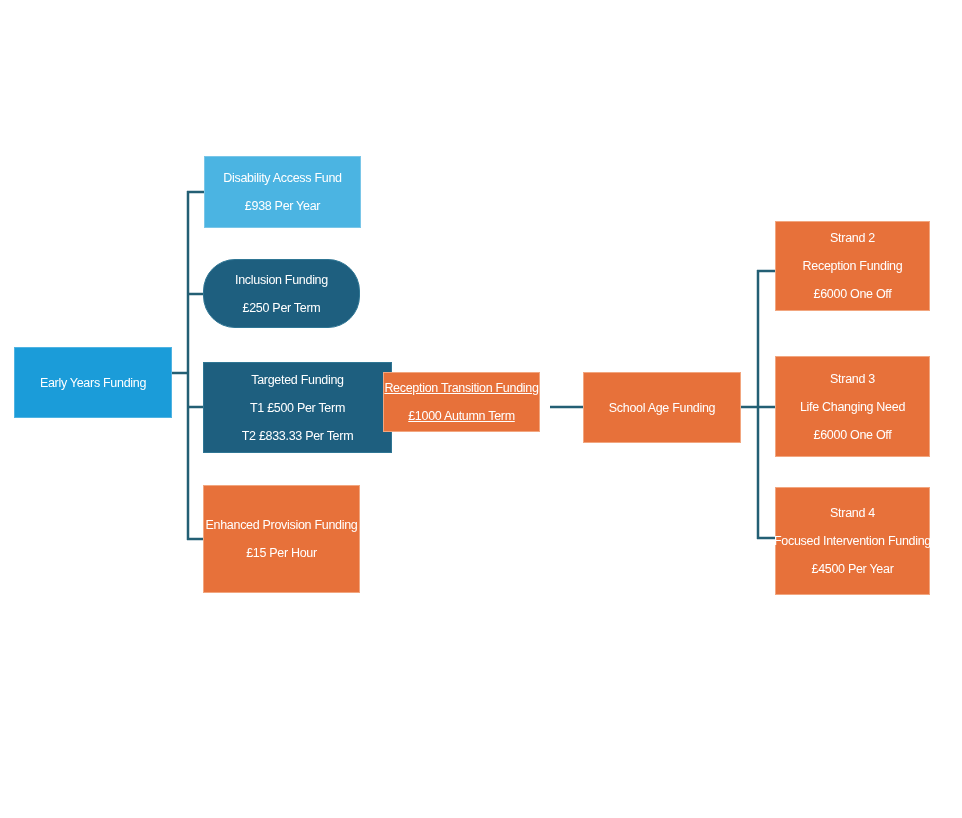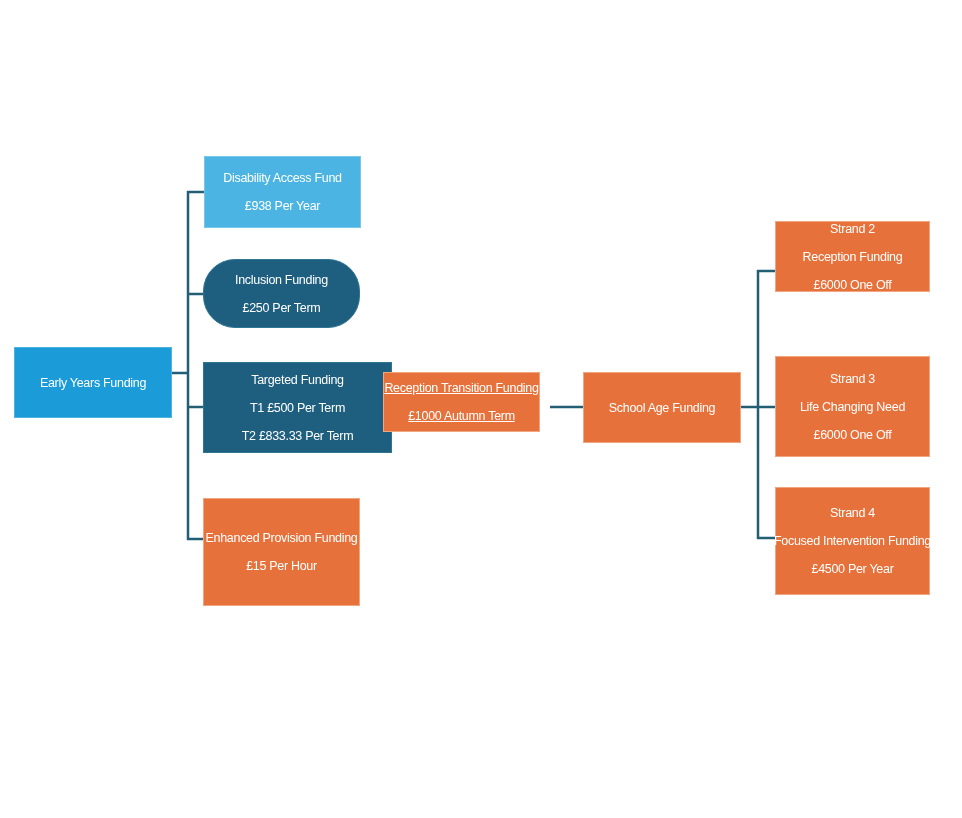--- a/index.html
+++ b/index.html
@@ -45,24 +45,24 @@
   }
   .c-bright-blue { background: var(--bright_blue); border: 1px solid var(--bright_blue_border); }
   .c-light-blue  { background: var(--light_blue);  border: 1px solid var(--light_blue_border); }
   .c-dark-teal   { background: var(--dark_teal);   border: 1px solid var(--dark_teal_border); }
   .c-orange      { background: var(--orange);      border: 1.5px solid var(--orange_border); }
 
   .n-early-years          { left: 14px;  top: 337px; width: 158px; height: 71px; margin-top: 10px; }
   .n-disability-access    { left: 204px; top: 156px; width: 157px; height: 72px; }
   .n-inclusion            { left: 203px; top: 259px; width: 157px; height: 69px; border-radius: 32px; }
   .n-targeted             { left: 203px; top: 362px; width: 189px; height: 91px; }
-  .n-enhanced-provision   { left: 203px; top: 485px; width: 157px; height: 108px; margin-top: 13px; }
+  .n-enhanced-provision   { left: 203px; top: 485px; width: 157px; height: 108px; }
   .n-reception-transition { left: 383px; top: 372px; width: 157px; height: 60px; text-decoration: underline; }
   .n-school-age           { left: 583px; top: 372px; width: 158px; height: 71px; }
-  .n-strand-2             { left: 775px; top: 221px; width: 155px; height: 71px; }
+  .n-strand-2             { left: 775px; top: 221px; width: 155px; height: 90px; }
   .n-strand-3             { left: 775px; top: 356px; width: 155px; height: 101px; }
   .n-strand-4             { left: 775px; top: 487px; width: 155px; height: 108px; }
 </style>
 </head>
 <body>
 
 <div class="canvas">
 
   <svg class="connectors" viewBox="0 0 962 818">
 

